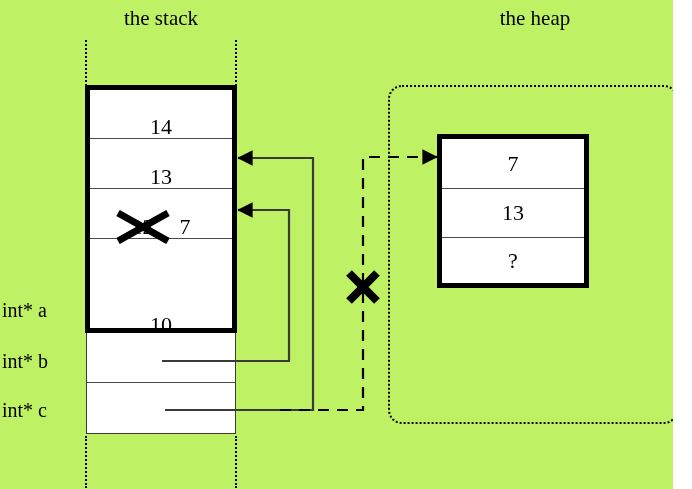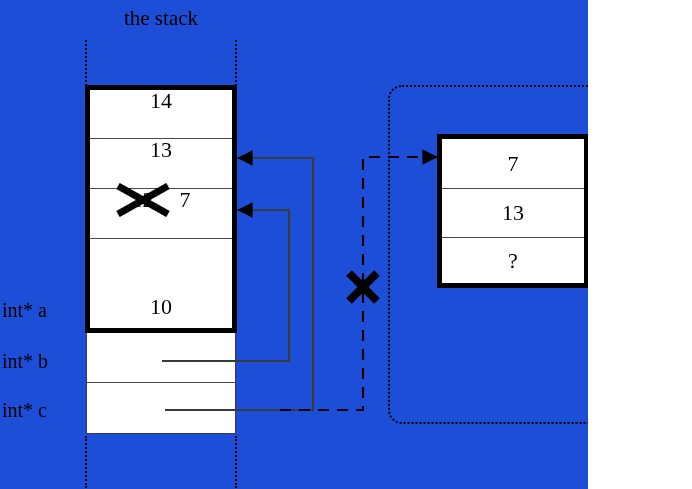--- a/index.html
+++ b/index.html
@@ -2,23 +2,23 @@
 <html><head>
 <meta charset="utf-8">
 <style>
   html, body {
     margin: 0;
     padding: 0;
     background: #ffffff;
   }
   #canvas {
     position: relative;
-    width: 588px;
+    width: 673px;
     height: 489px;
-    background: #1d4ed8;
+    background: #bef264;
     font-family: "Liberation Serif", "DejaVu Serif", serif;
     color: #000000;
     overflow: hidden;
   }
   .title {
     position: absolute;
     font-size: 21px;
     line-height: 1;
     white-space: nowrap;
     text-align: center;
@@ -63,21 +63,21 @@
   .stack-cell {
     position: absolute;
     left: 0;
     width: 100%;
     box-sizing: border-box;
     border-bottom: 1.5px solid #4a4a4a;
     font-size: 22px;
     text-align: center;
     line-height: 1;
     display: flex;
-    align-items: flex-start;
+    align-items: flex-end;
     justify-content: center;
   }
   .stack-cell.last { border-bottom: none; }
   .local-cell {
     position: absolute;
     left: 0;
     width: 100%;
     box-sizing: border-box;
     border-bottom: 1.5px solid #4a4a4a;
     background: transparent;
@@ -160,20 +160,21 @@
     height: 489px;
     pointer-events: none;
   }
 </style>
 </head>
 <body>
 
 <div id="canvas">
 
   <div class="title" id="stack-title">the stack</div>
+  <div class="title" id="heap-title">the heap</div>
 
   <div class="stack-guide" id="stack-guide-left-top"></div>
   <div class="stack-guide" id="stack-guide-right-top"></div>
   <div class="stack-guide" id="stack-guide-left-bot"></div>
   <div class="stack-guide" id="stack-guide-right-bot"></div>
 
   <div id="stack-frame">
     <div class="stack-cell" style="top:0px;height:49px;">
       <span>14</span>
     </div>

